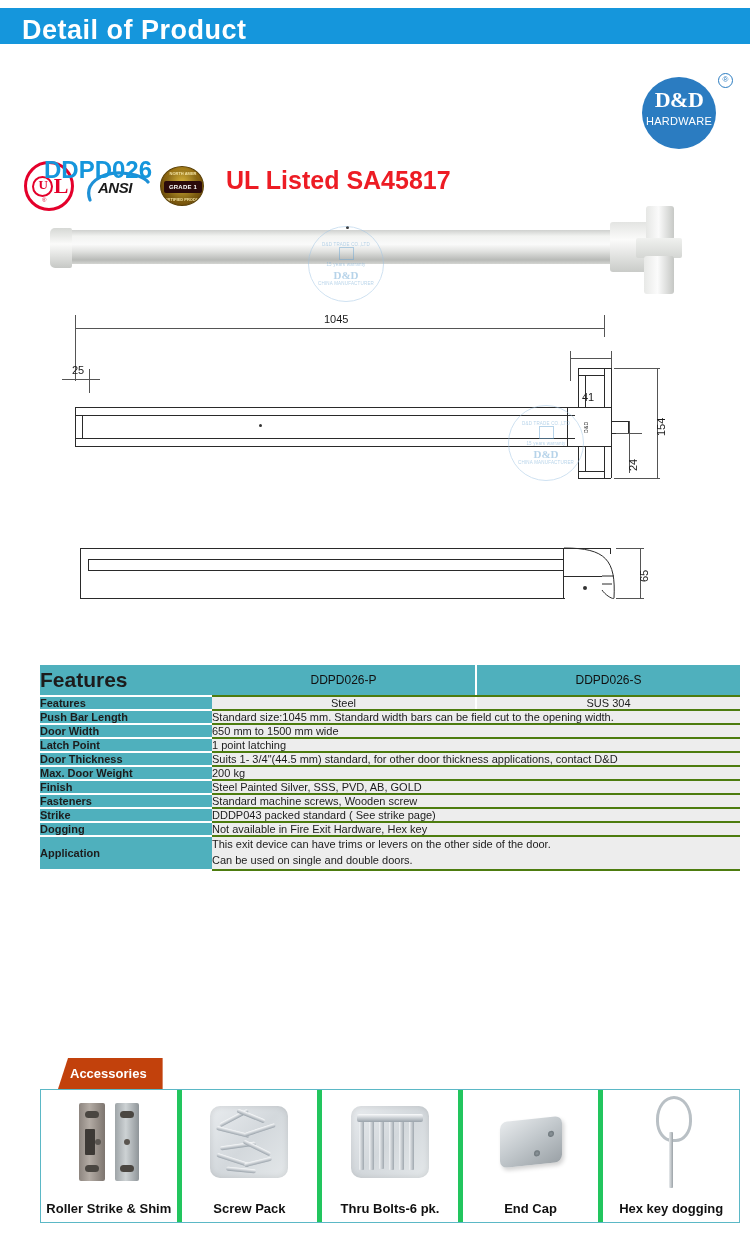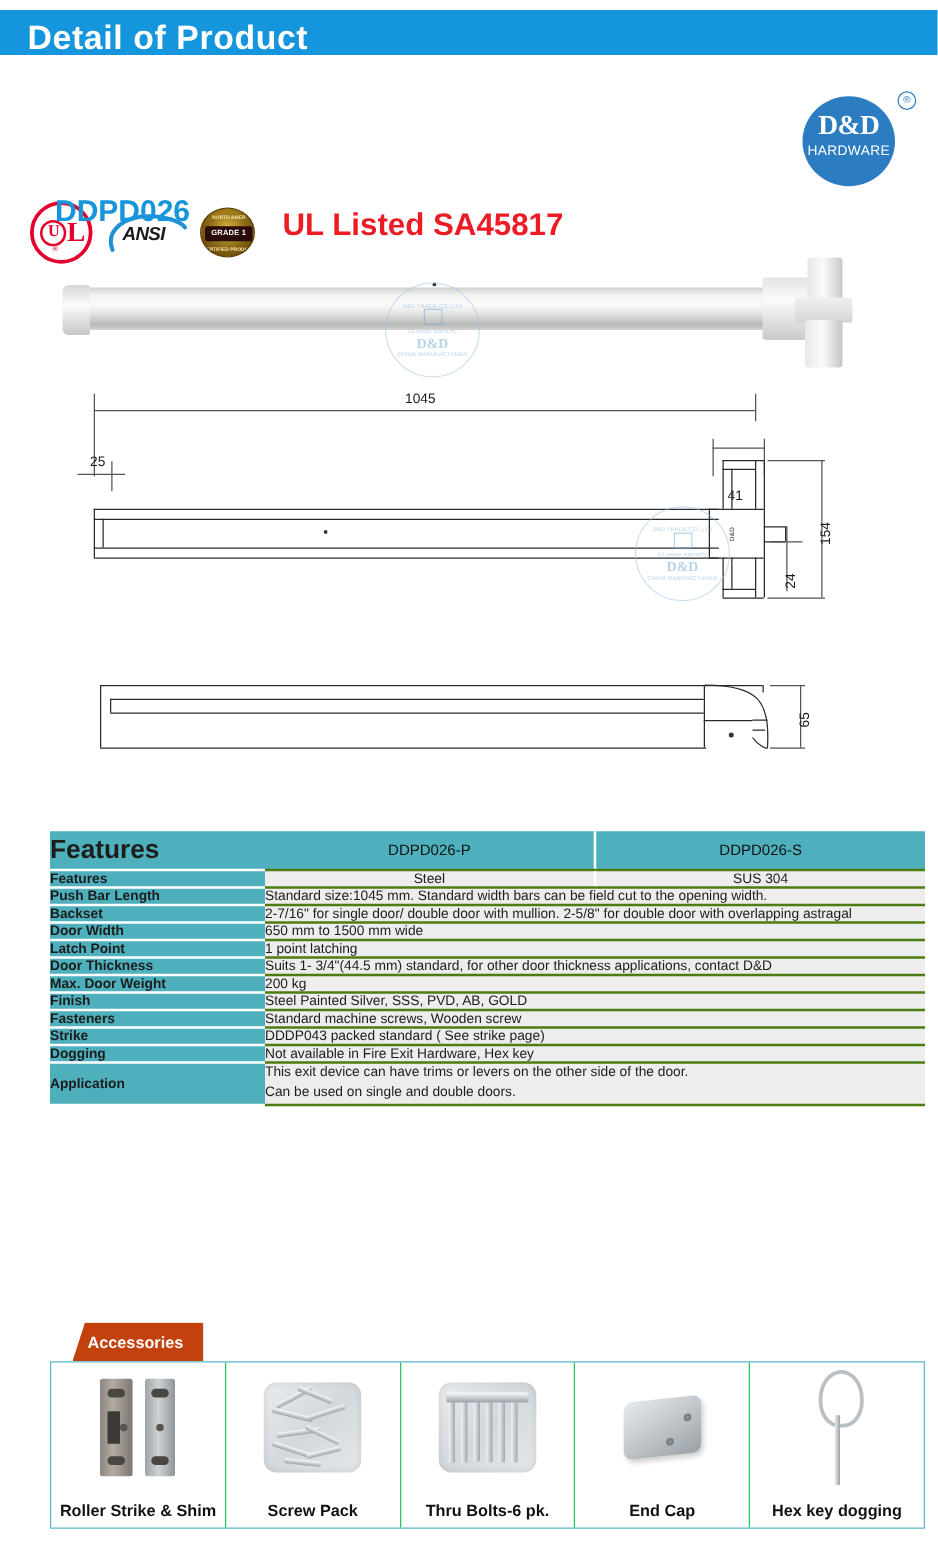--- a/index.html
+++ b/index.html
@@ -235,21 +235,21 @@
     font-size:13px;font-weight:bold;
     padding:0 16px 0 12px;line-height:31px;
     clip-path:polygon(10px 0, 100% 0, 100% 100%, 0 100%);
   }
   .acc-box{
     position:absolute;left:0;top:31px;width:700px;height:134px;
     border:1px solid #5BB8C6;box-sizing:border-box;
     display:flex;
   }
   .acc-item{
-    flex:1;border-right:1px solid #22c55e;
+    flex:1;border-right:5px solid #22c55e;
     position:relative;box-sizing:border-box;
   }
   .acc-item:last-child{border-right:none;}
   .acc-img{
     position:absolute;left:0;right:0;top:4px;height:96px;
     display:flex;align-items:center;justify-content:center;
   }
   .acc-label{
     position:absolute;left:0;right:0;bottom:6px;text-align:center;
     font-size:13px;font-weight:bold;color:#111;
@@ -480,24 +480,20 @@
         <td class="lbl">Features</td>
         <td class="val split">Steel</td>
         <td class="val split last">SUS 304</td>
       </tr>
 
       <tr>
         <td class="lbl">Push Bar Length</td>
         <td class="val" colspan="2">Standard size:1045 mm. Standard width bars can be field cut to the opening width.</td>
       </tr>
 
-      <tr>
-        <td class="lbl">Backset</td>
-        <td class="val" colspan="2">2-7/16" for single door/ double door with mullion. 2-5/8" for double door with overlapping astragal</td>
-      </tr>
 
       <tr>
         <td class="lbl">Door Width</td>
         <td class="val" colspan="2">650 mm to 1500 mm wide</td>
       </tr>
 
       <tr>
         <td class="lbl">Latch Point</td>
         <td class="val" colspan="2">1 point latching</td>
       </tr>

